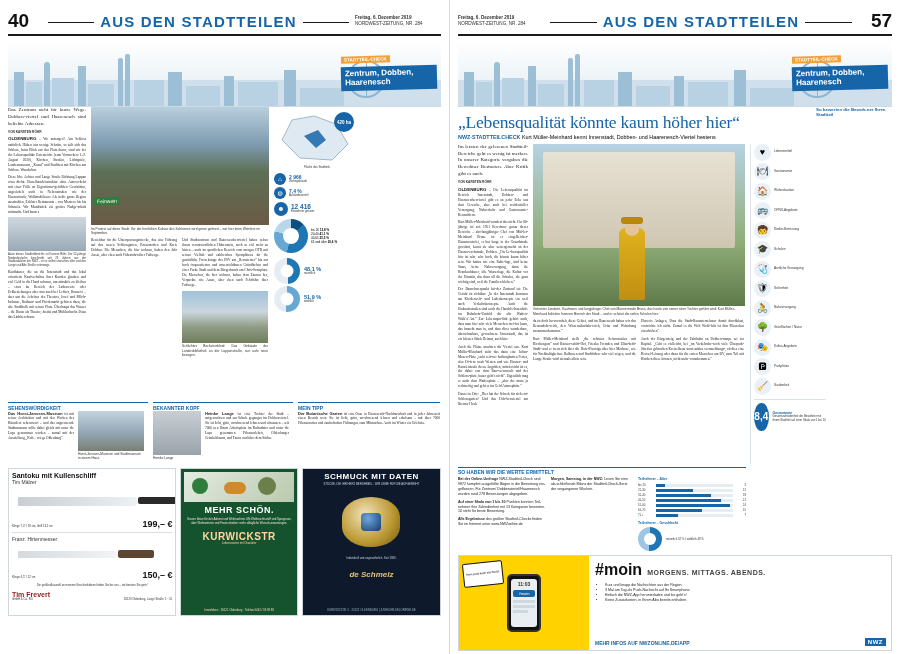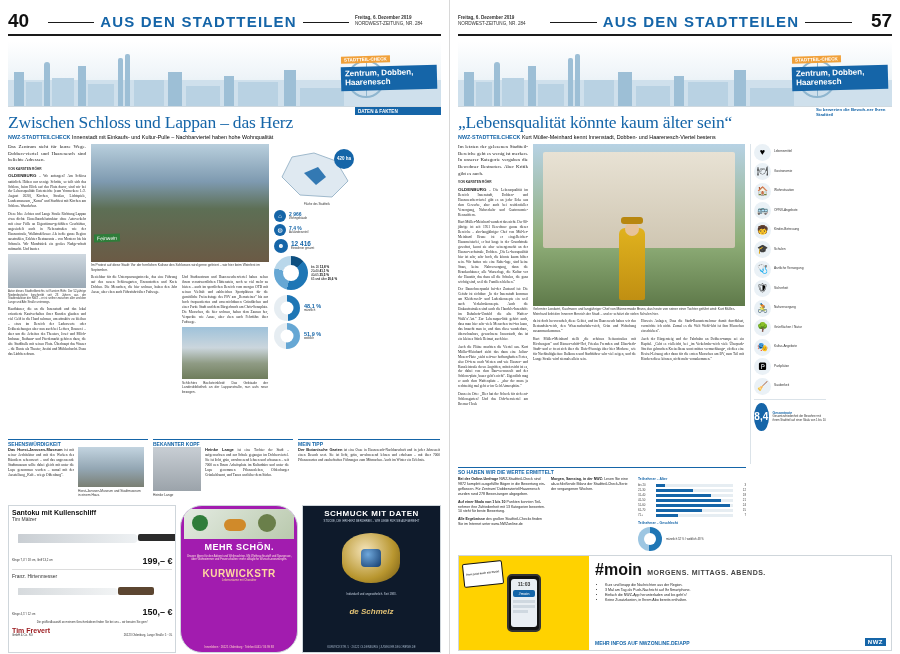--- a/index.html
+++ b/index.html
@@ -87,21 +87,21 @@
   .bar-fill { height:3px; background:#1565a8; }
   .bar-val { font-family:"Liberation Sans", sans-serif; font-size:2.9px; width:11px; text-align:right; color:#444; }
 
   
   .adstrip { display:flex; gap:4px; margin-top:4px; }
   .ad { border:1px solid #cfd6db; position:relative; overflow:hidden; }
   .ad-title { font-family:"Liberation Sans", sans-serif; font-weight:bold; font-size:7px; color:#111; }
   .ad-sub { font-family:"Liberation Sans", sans-serif; font-size:5px; color:#333; }
   .price { font-family:"Liberation Sans", sans-serif; font-weight:bold; font-size:9px; color:#111; }
   .ad-dark { background:#0e1a2b; color:#fff; }
-  .ad-red { background:#a21caf; color:#fff;border-radius:22px; }
+  .ad-red { background:#14532d; color:#fff; }
   .nwz-badge { background:#1565a8; color:#fff; font-family:"Liberation Sans", sans-serif; font-weight:bold; font-size:6px; padding:1px 3px; letter-spacing:0.5px; }
   .phone { width:34px; height:58px; border-radius:5px; background:#111; border:2px solid #333; position:relative; }
   .phone .scr { position:absolute; inset:3px 2px; background:#e9eef3; border-radius:3px; font-family:"Liberation Sans", sans-serif; font-size:4px; color:#333; padding:2px; }
   .yellow { background:#ffd200; }
 
   .tiny { font-family:"Liberation Sans", sans-serif; font-size:2.8px; line-height:1.3; color:#333; }
   .tiny5 { font-family:"Liberation Sans", sans-serif; font-size:3.6px; line-height:1.35; color:#222; }
   .sans { font-family:"Liberation Sans", sans-serif; }
   .blue { color:#1565a8; }
   .b { font-weight:bold; }
@@ -141,32 +141,20 @@
       <div class="sil2" style="left:230px;width:40px;height:24px;"></div>
       <div class="sil" style="left:276px;width:12px;height:36px;"></div>
       <div class="sil2" style="left:292px;width:44px;height:18px;"></div>
       <div class="wheel"></div>
       <div class="signpost">
         <div class="sign-small">STADTTEIL-CHECK</div>
         <div class="sign-big">Zentrum, Dobben, Haarenesch</div>
       </div>
     </div>
 
-    <div style="display:flex; gap:5px; align-items:flex-start;">
-      <div style="flex:1;">
-        <h1 class="headline">Zwischen Schloss und Lappan – das Herz</h1>
-        <div class="kicker">
-          <b>NWZ-STADTTEILCHECK</b>
-          <span>Innenstadt mit Einkaufs- und Kultur-Pulle – Nachbarviertel haben hohe Wohnqualität</span>
-        </div>
-      </div>
-      <div style="width:86px;">
-        <div class="bluebar" style="font-size:4.6px;padding:1.5px 3px;">DATEN &amp; FAKTEN</div>
-      </div>
-    </div>
 
     <div class="cols" style="height:290px;">
 
       <div class="col" style="width:78px;">
         <p class="lede">Das Zentrum steht für kurze Wege. Dobben-viertel und Haarenesch sind beliebte Adressen.</p>
         <p class="tiny b" style="font-size:3.2px;margin-top:2px;">VON KARSTEN RÖHR</p>
         <p><span class="drop">OLDENBURG</span>
            <span>– Wo anfangen? Am Schloss natürlich. Hüben nur wenige Schritte, so teilt sich das Schloss, beim Blick auf den Platz davor, sind wir bei der Lebensqualität: Ententeiche (zum Vormerken: 1./2. August 2020), Kirchen, Straßen, Lichtspiele, Landesmuseum, „Kunst“ und Stadtfest mit Kirchen am Schloss. Wunderbar.</span></p>
         <p>Diese Idee Achten und Lange Straße Richtung Lappan etwa dichte Einzelhandelsstruktur ohne Autoverkehr mit einer Fülle an Eigentümer-gefühlten Geschäften, angesiedelt auch in Nebenstraßen wie der Haarenstraße, Wallstraßflesser. Als in die ganze Region ausstrahlen, Erlebter Restaurants – von Montero bis bis Schmelz. Wir Mundstück ein großes Nudge-schaft mitmacht. Und bunter.</p>
         <div class="photo ph-person" style="height:34px;margin:2px 0;"></div>
@@ -312,21 +300,21 @@
     </div>
 
     <div class="adstrip" style="height:148px;">
       <div class="ad" style="width:172px;padding:3px;">
         <div class="ad-title">Santoku mit Kullenschliff</div>
         <div class="ad-sub">Tim Mälzer</div>
         <div style="height:26px;margin:4px 0;position:relative;">
           <div style="position:absolute;left:6px;top:8px;width:120px;height:9px;background:linear-gradient(90deg,#c9ced3,#eef1f3);border-radius:1px 12px 12px 1px;"></div>
           <div style="position:absolute;left:126px;top:8px;width:40px;height:7px;background:#2b2b2b;border-radius:2px;"></div>
         </div>
-        <div style="display:flex;justify-content:space-between;align-items:center;">
+        <div style="display:flex;justify-content:space-between;align-items:flex-end;">
           <div class="tiny">Klinge 7,0" / 18 cm, Griff 13,2 cm</div>
           <div class="price">199,– €</div>
         </div>
         <div style="border-top:1px solid #ddd;margin:3px 0;"></div>
         <div class="ad-sub">Franz. Hirtenmesser</div>
         <div style="height:22px;margin:3px 0;position:relative;">
           <div style="position:absolute;left:6px;top:6px;width:100px;height:7px;background:linear-gradient(90deg,#d6dadd,#f2f4f5);border-radius:1px 10px 10px 1px;"></div>
           <div style="position:absolute;left:106px;top:5px;width:36px;height:8px;background:#5c4631;border-radius:2px;"></div>
         </div>
         <div style="display:flex;justify-content:space-between;align-items:flex-end;">
@@ -407,21 +395,21 @@
       <div class="sil2" style="left:292px;width:44px;height:18px;"></div>
       <div class="wheel"></div>
       <div class="signpost">
         <div class="sign-small">STADTTEIL-CHECK</div>
         <div class="sign-big">Zentrum, Dobben, Haarenesch</div>
       </div>
     </div>
 
     <div style="display:flex;gap:5px;">
       <div style="flex:1;">
-        <h1 class="headline quote">„Lebensqualität könnte kaum älter sein“</h1>
+        <h1 class="headline quote">„Lebensqualität könnte kaum höher hier“</h1>
         <div class="kicker">
           <b>NWZ-STADTTEILCHECK</b>
           <span>Kurt Müller-Meinhard kennt Innenstadt, Dobben- und Haarenesch-Viertel bestens</span>
         </div>
       </div>
       <div style="width:76px;">
         <div class="rail-title">So bewerten die Bewoh-ner Ihren Stadtteil</div>
       </div>
     </div>
 

